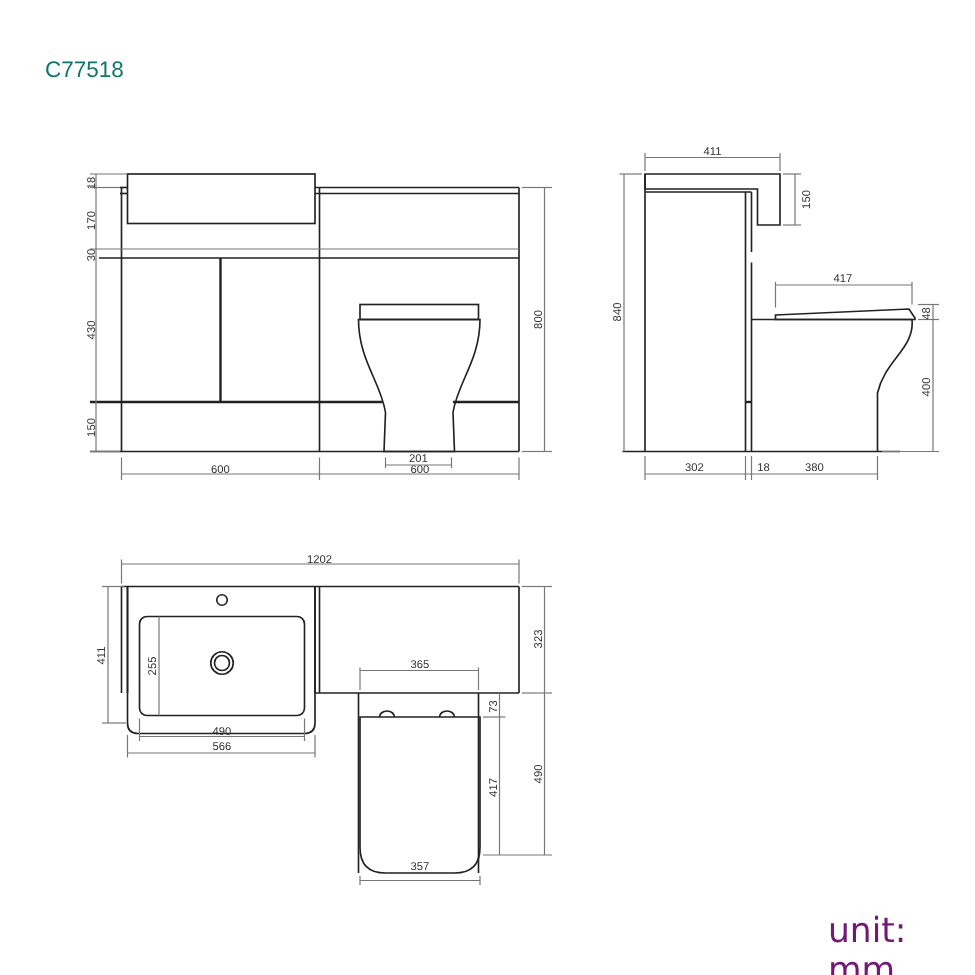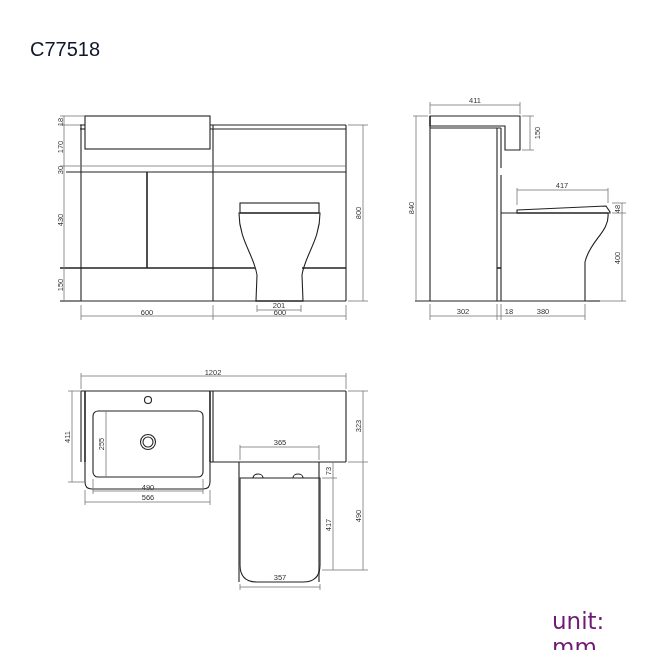--- a/index.html
+++ b/index.html
@@ -1,18 +1,18 @@
 <!DOCTYPE html>
 <html><head>
 <meta charset="utf-8">
 <style>
   html, body { margin:0; padding:0; background:#ffffff; }
   body { width:650px; height:650px; position:relative; overflow:hidden; font-family:"Liberation Sans", sans-serif; }
   #drawing { position:absolute; left:0; top:0; width:650px; height:650px; }
-  .title { position:absolute; left:30px; top:38px; font-size:20px; color:#0f172a; font-family:"Liberation Sans", sans-serif; }
+  .title { position:absolute; left:30px; top:38px; font-size:15px; color:#0f766e; font-family:"Liberation Sans", sans-serif; }
   .unit { position:absolute; left:552px; top:608px; font-size:23px; color:#701a75; font-family:"DejaVu Sans", sans-serif; }
   svg text { font-family:"Liberation Sans", sans-serif; font-size:7.5px; fill:#333; }
   .o { stroke:#222; stroke-width:1.1; fill:none; }
   .t { stroke:#222; stroke-width:1.6; fill:none; }
   .d { stroke:#777; stroke-width:0.8; fill:none; }
 </style>
 </head>
 <body>
 
 <div class="title">C77518</div>

